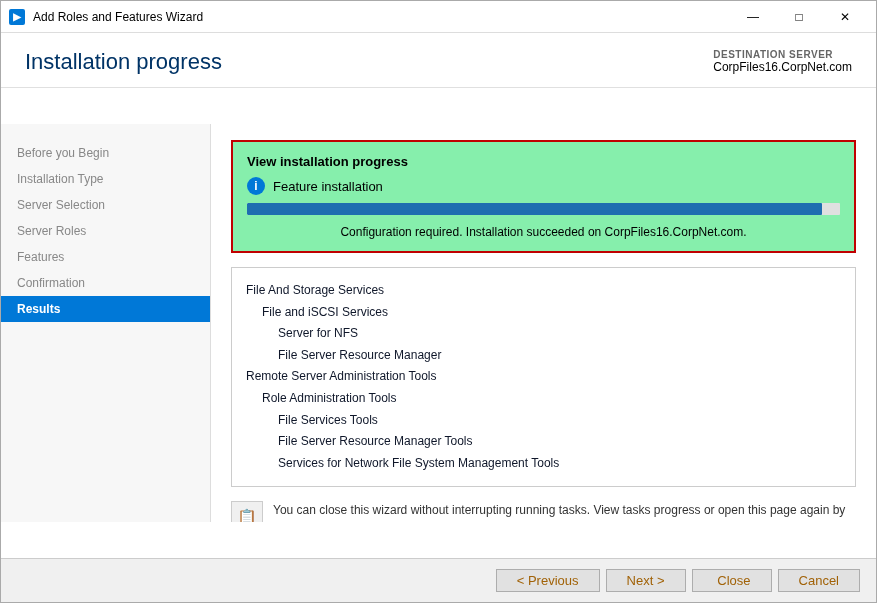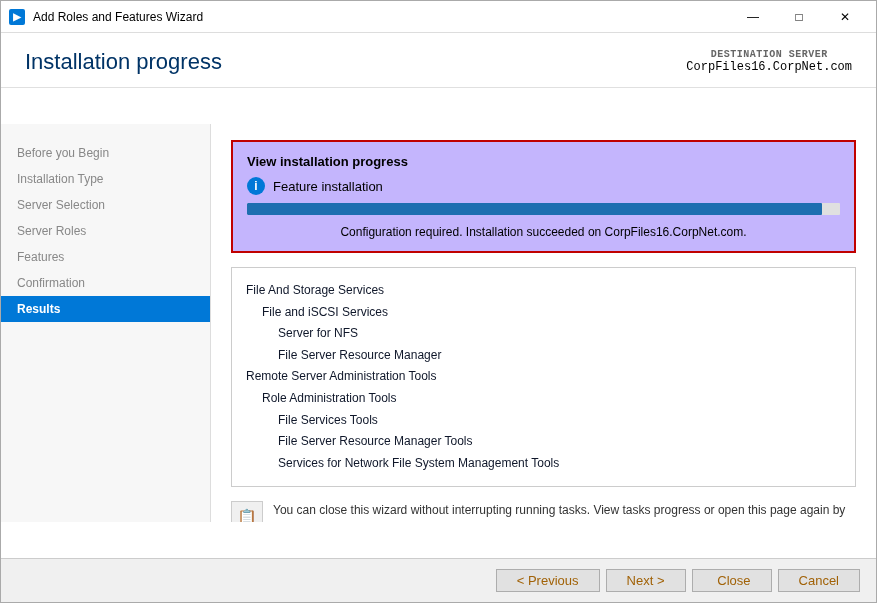--- a/index.html
+++ b/index.html
@@ -94,24 +94,23 @@
       flex-shrink: 0;
     }
 
     .header-title {
       font-size: 22px;
       font-weight: 300;
       color: #003366;
     }
 
     .destination-server {
-      text-align: center;
+      text-align: left;
       font-size: 11px;
       color: #444;
-      font-family: Liberation Mono, monospace;
     }
 
     .destination-server .label {
       font-weight: bold;
       font-size: 10px;
       color: #666;
       letter-spacing: 0.5px;
     }
 
     .destination-server .server-name {
@@ -154,21 +153,21 @@
       padding: 16px 20px;
       overflow-y: auto;
       background: #fff;
     }
 
     
     .progress-box {
       border: 2px solid #c00000;
       padding: 12px 14px;
       margin-bottom: 14px;
-      background: #c4b5fd;
+      background: #86efac;
     }
 
     .progress-header {
       font-size: 13px;
       font-weight: 600;
       color: #000;
       margin-bottom: 8px;
     }
 
     .feature-install-row {

